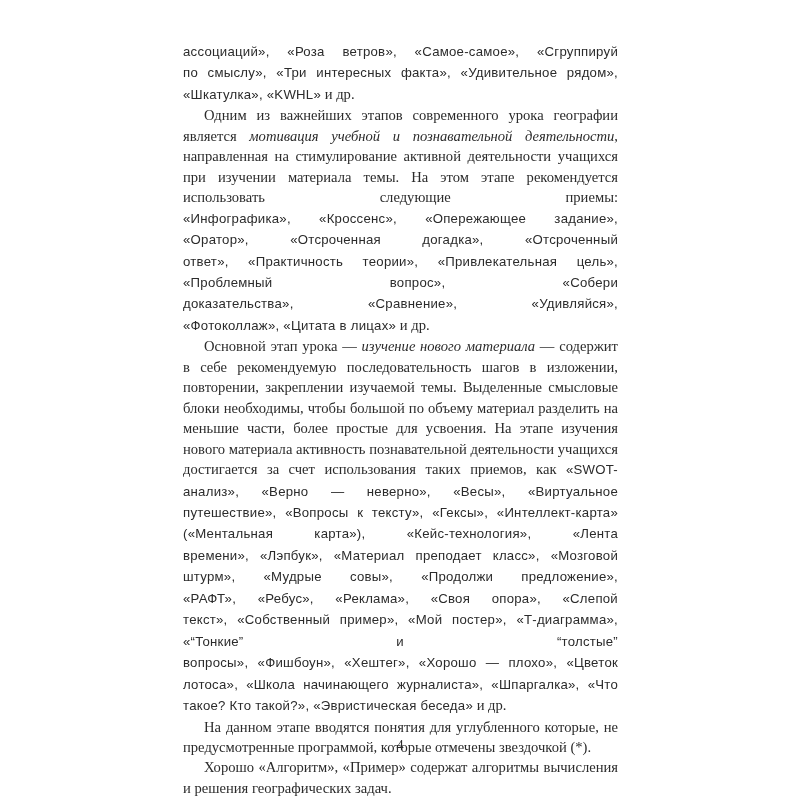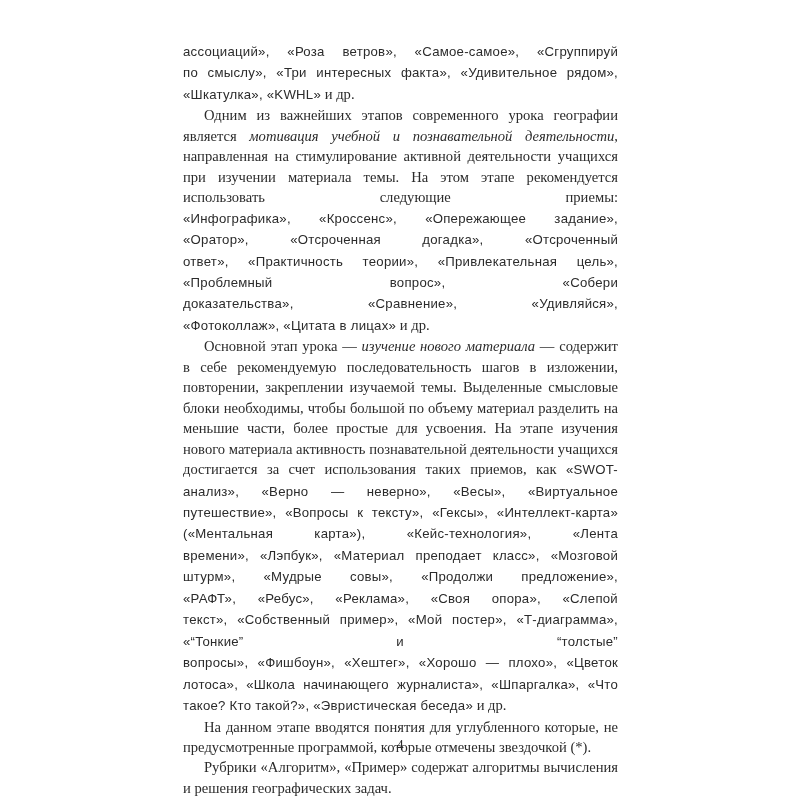--- a/index.html
+++ b/index.html
@@ -69,21 +69,21 @@
   <div id="textblock">
 
     <p class="para"><span class="sn">ассоциаций», «Роза ветров», «Самое-самое», «Сгруппируй по&nbsp;смыслу»,&nbsp;«Три интересных факта», «Удивительное рядом», «Шкатулка»,&nbsp;«KWHL»</span> и др.</p>
 
     <p class="para indent">Одним из важнейших этапов современного урока географии является <span class="it">мотивация учебной и познавательной деятельности</span>, направленная на стимулирование активной деятельности учащихся при изучении материала темы. На этом этапе рекомендуется использовать следующие приемы: <span class="sn">«Инфографика»,&nbsp;«Кроссенс»,&nbsp;«Опережающее задание», «Оратор»,&nbsp;«Отсроченная догадка»,&nbsp;«Отсроченный ответ»,&nbsp;«Практичность теории», «Привлекательная цель», «Проблемный вопрос»,&nbsp;«Собери доказательства»,&nbsp;«Сравнение»,&nbsp;«Удивляйся», «Фотоколлаж»,&nbsp;«Цитата в лицах»</span> и др.</p>
 
     <p class="para indent">Основной этап урока — <span class="it">изучение нового материала</span> — содержит в себе рекомендуемую последовательность шагов в изложении, повторении, закреплении изучаемой темы. Выделенные смысловые блоки необходимы, чтобы большой по объему материал разделить на меньшие части, более простые для усвоения. На этапе изучения нового материала активность познавательной деятельности учащихся достигается за счет использования таких приемов, как <span class="sn">«SWOT-анализ», «Верно&nbsp;—&nbsp;неверно», «Весы»,&nbsp;«Виртуальное путешествие»,&nbsp;«Вопросы к тексту»,&nbsp;«Гексы»,&nbsp;«Интеллект-карта» («Ментальная карта»),&nbsp;«Кейс-технология»,&nbsp;«Лента времени»,&nbsp;«Лэпбук»,&nbsp;«Материал преподает класс», «Мозговой штурм»,&nbsp;«Мудрые совы»,&nbsp;«Продолжи предложение», «РАФТ»,&nbsp;«Ребус»,&nbsp;«Реклама»,&nbsp;«Своя опора»,&nbsp;«Слепой текст»,&nbsp;«Собственный пример», «Мой постер», «Т-диаграмма», «“Тонкие” и&nbsp;“толстые” вопросы»,&nbsp;«Фишбоун»,&nbsp;«Хештег»,&nbsp;«Хорошо&nbsp;—&nbsp;плохо», «Цветок лотоса»,&nbsp;«Школа начинающего журналиста»,&nbsp;«Шпаргалка»,&nbsp;«Что такое? Кто такой?»,&nbsp;«Эвристическая беседа»</span> и др.</p>
 
     <p class="para indent">На данном этапе вводятся понятия для углубленного которые, не предусмотренные программой, которые отмечены звездочкой (*).</p>
 
-    <p class="para indent">Рубрики «Алгоритм», «Пример» содержат алгоритмы вычисления и решения географических задач.</p>
+    <p class="para indent">Хорошо «Алгоритм», «Пример» содержат алгоритмы вычисления и решения географических задач.</p>
 
     <p class="para indent">На  и , на которых фиксируется новая информация, усвоенная на уроке, рекомендуется использовать следующие приемы:  и др.</p>
 
   </div>
 
   <div id="folio">4</div>
 
 </div>
 
 </body></html>

